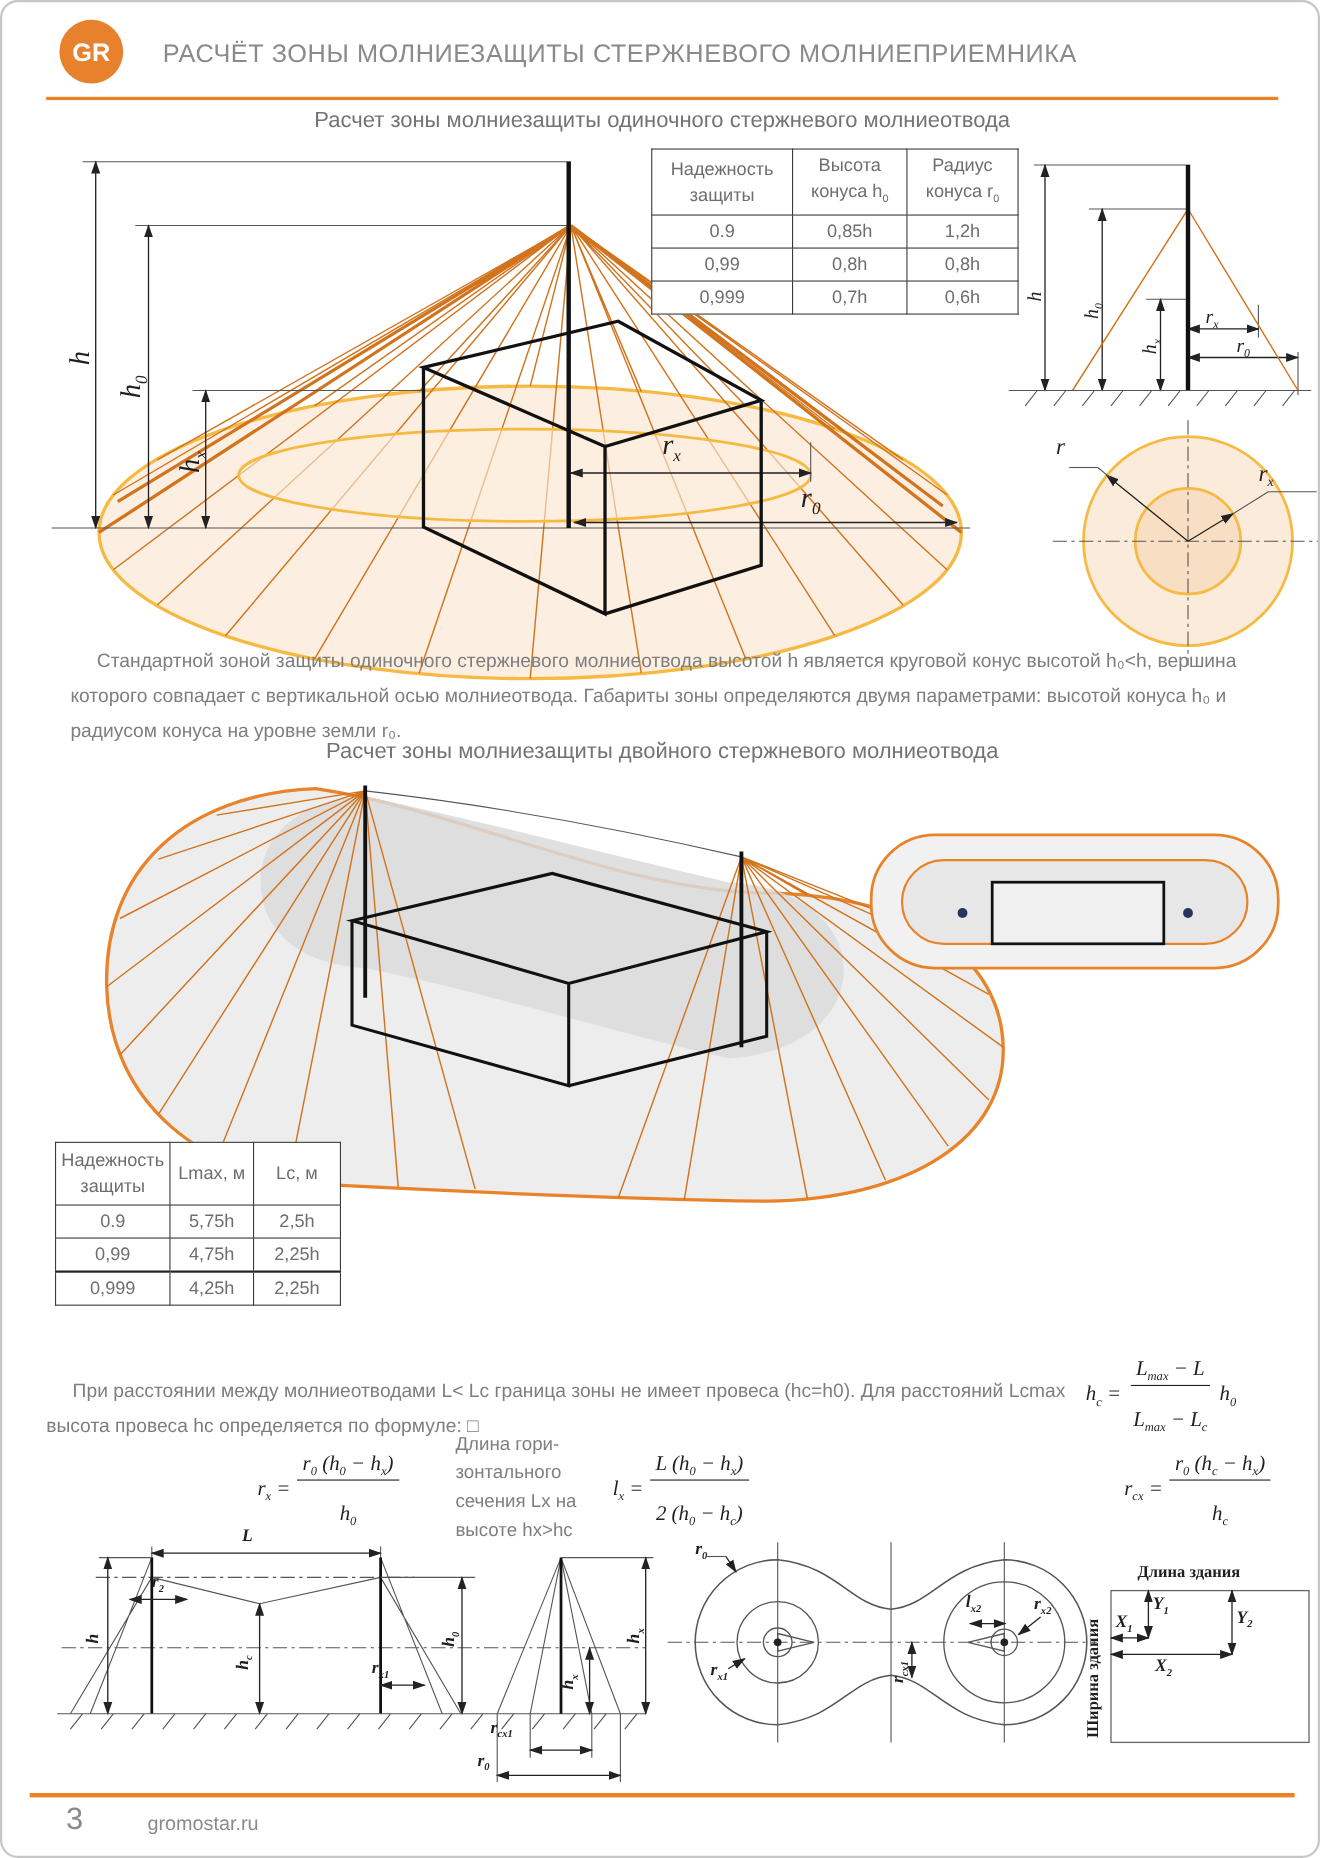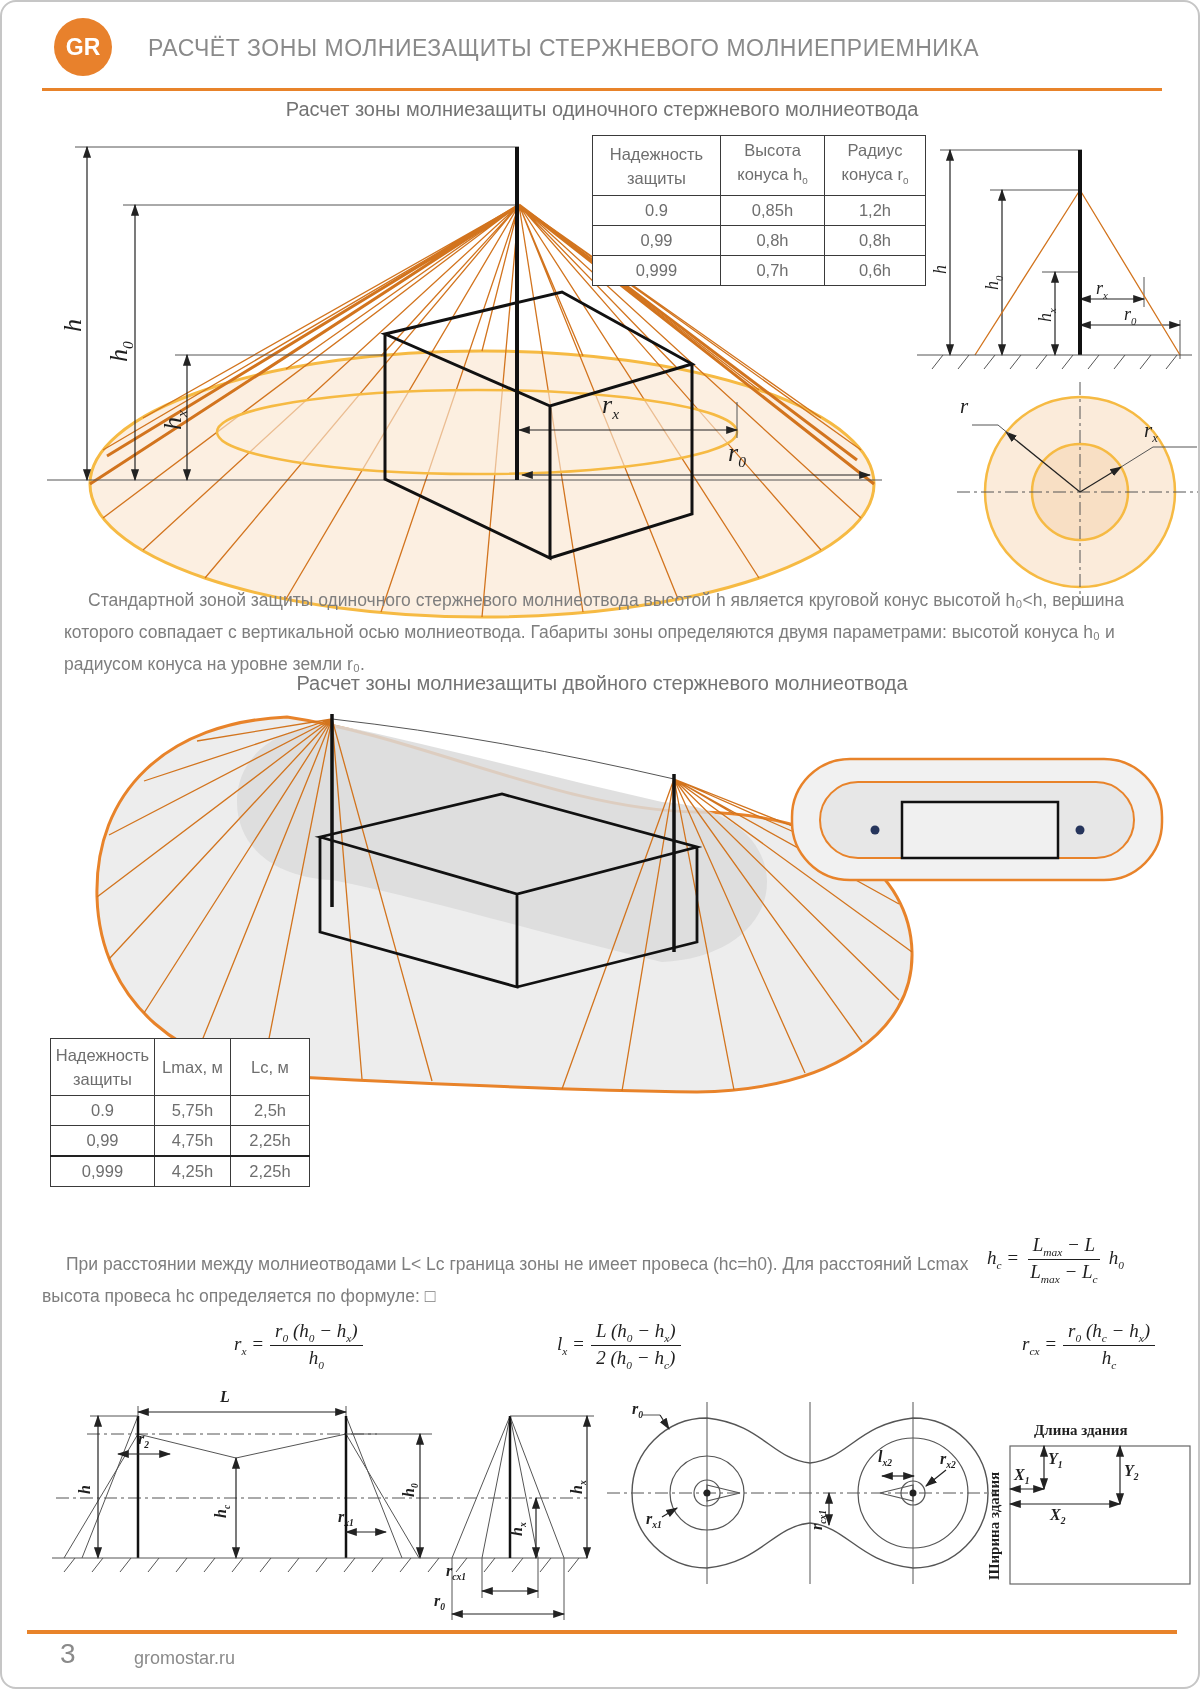--- a/index.html
+++ b/index.html
@@ -23,21 +23,21 @@
         color:#6E6E6E;font-size:16.5px;padding:2px 3px;}
   table.dt tr.th td{height:52px;line-height:24px;}
   table.dt tr.dr td{height:25px;}
   table.t2 tr.last td{border-top:2.5px solid #222;}
   td.brk{word-break:break-all;}
   
   .formula{position:absolute;display:flex;align-items:center;gap:6px;
         font-family:"Liberation Serif",serif;font-style:italic;font-size:19px;color:#1F1F1F;}
   .frac{display:inline-flex;flex-direction:column;align-items:center;}
   .fnum{padding:0 5px 1px 5px;border-bottom:1.6px solid #1F1F1F;}
-  .fden{padding:1px 5px 0 5px;}
+  .fden{padding:1px 5px 0 5px;margin-top:19px;}
   sub{font-size:60%;}
   
   .dlabel{position:absolute;font-family:"Liberation Serif",serif;font-style:italic;color:#1F1F1F;
         white-space:nowrap;font-size:16px;}
   .rot{transform:rotate(-90deg);transform-origin:0 0;}
   .big{font-size:26px;}
   .med{font-size:18px;}
   .pln{font-size:21px;}
   .tech{font-weight:bold;font-size:16px;}
   .techtxt{font-weight:bold;font-size:15px;font-style:normal;}
@@ -239,20 +239,24 @@
   </div>
 
   <div class="formula" style="left:232px;top:1318px;">
     <span>r<sub>x</sub> =</span>
     <span class="frac">
         <span class="fnum">r<sub>0</sub> (h<sub>0</sub> − h<sub>x</sub>)</span>
         <span class="fden">h<sub>0</sub></span>
       </span>
   </div>
 
+  <div class="coltext" style="left:412px;top:1298px;width:165px;">Длина гори-
+зонтального
+сечения Lx на
+высоте hx&gt;hc</div>
   <div class="formula" style="left:555px;top:1318px;">
     <span>l<sub>x</sub> =</span>
     <span class="frac">
         <span class="fnum">L (h<sub>0</sub> − h<sub>x</sub>)</span>
         <span class="fden">2 (h<sub>0</sub> − h<sub>c</sub>)</span>
       </span>
   </div>
 
   <div class="formula" style="left:1020px;top:1318px;">
     <span>r<sub>cx</sub> =</span>

